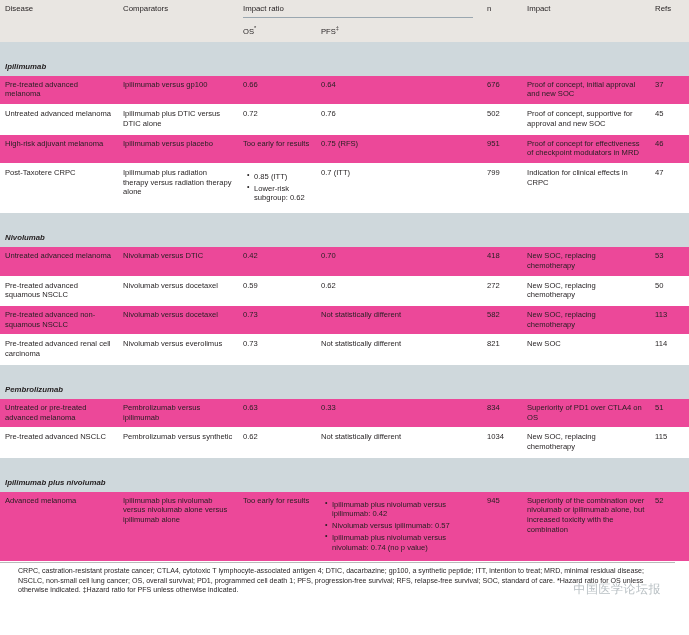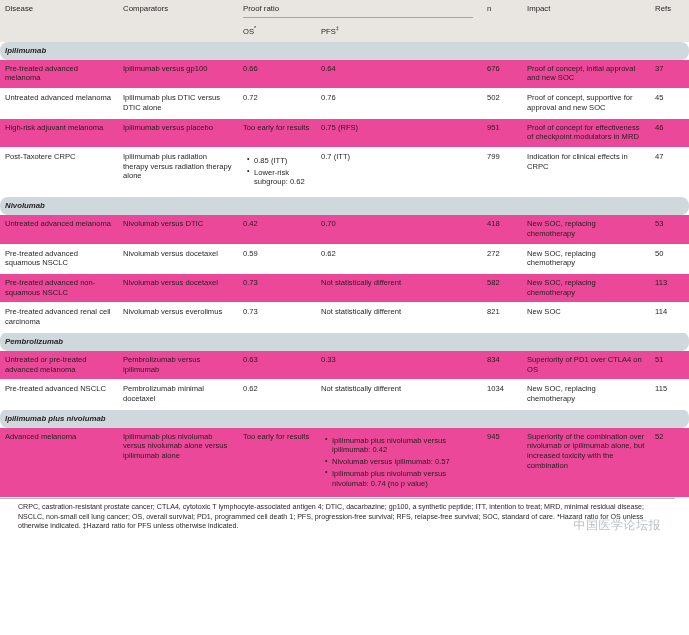--- a/index.html
+++ b/index.html
@@ -67,23 +67,22 @@
   }
   .sub-label {
     font-size: 7.6px;
   }
 
   tr.section td {
     background: #cfd8dc;
     font-style: italic;
     font-weight: bold;
     font-size: 7.8px;
-    padding-top: 4px;
+    padding-top: 20px;
     padding-bottom: 4px;
-    border-radius: 8px;
   }
   tr.row-grey td { background: #ec4899; }
   tr.row-white td { background: #ffffff; }
 
   td.cell {
     border-bottom: 1px solid #ffffff;
   }
   tr.row-grey td.cell { border-bottom: 1px solid #ffffff; }
 
   ul.bullets {
@@ -146,21 +145,21 @@
         <col class="c-pfs">
         <col class="c-n">
         <col class="c-impact">
         <col class="c-refs">
     </colgroup>
     <thead>
       <tr class="hdr-top">
         <th rowspan="2">Disease</th>
         <th rowspan="2">Comparators</th>
         <th colspan="2" class="hdr-hr-label">
-          <span>Proof ratio</span>
+          <span>Impact ratio</span>
           <span class="hr-underline"></span>
         </th>
         <th rowspan="2">n</th>
         <th rowspan="2">Impact</th>
         <th rowspan="2">Refs</th>
       </tr>
       <tr class="hdr-sub">
         <th class="sub-label"><span>OS<sup>*</sup></span></th>
         <th class="sub-label"><span>PFS<sup>‡</sup></span></th>
       </tr>
@@ -256,21 +255,21 @@
           <td class="cell">Untreated or pre-treated advanced melanoma</td>
           <td class="cell">Pembrolizumab versus ipilimumab</td>
           <td class="cell">0.63</td>
           <td class="cell">0.33</td>
           <td class="cell">834</td>
           <td class="cell">Superiority of PD1 over CTLA4 on OS</td>
           <td class="cell">51</td>
         </tr>
         <tr class="row-white">
           <td class="cell">Pre-treated advanced NSCLC</td>
-          <td class="cell">Pembrolizumab minimal docetaxel</td>
+          <td class="cell">Pembrolizumab versus synthetic</td>
           <td class="cell">0.62</td>
           <td class="cell">Not statistically different</td>
           <td class="cell">1034</td>
           <td class="cell">New SOC, replacing chemotherapy</td>
           <td class="cell">115</td>
         </tr>
         <tr class="section">
           <td colspan="7">Ipilimumab plus nivolumab</td>
         </tr>
         <tr class="row-grey">

